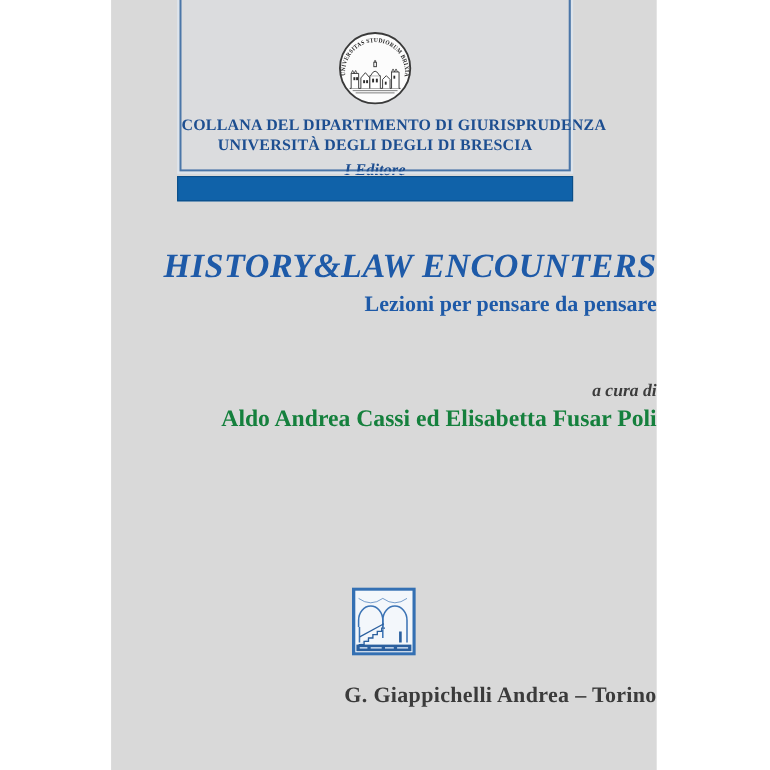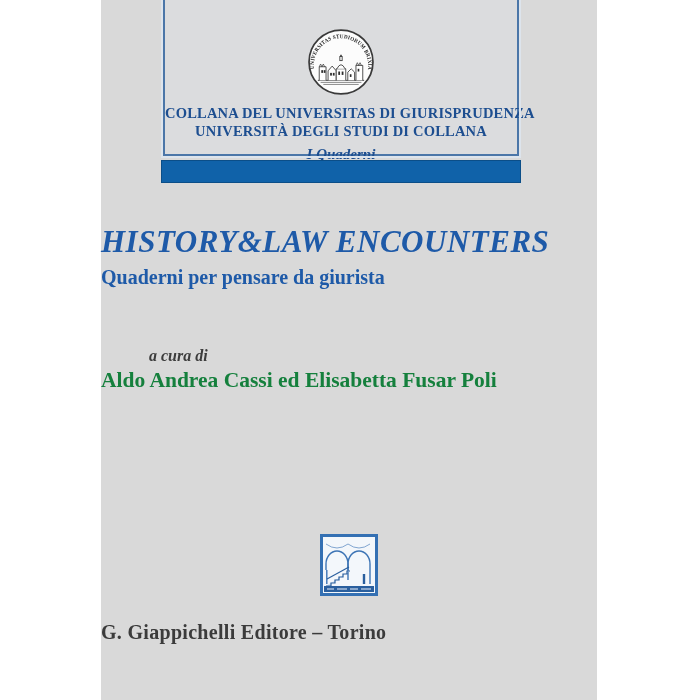--- a/index.html
+++ b/index.html
@@ -65,21 +65,21 @@
     position: absolute;
     left: 60px;
     top: 160px;
     width: 360px;
     height: 23px;
     background: #1062a9;
     border: 1px solid #0b4e88;
     box-sizing: border-box;
   }
   
-  .center-text { position: absolute; left: 0; width: 100%; text-align: left; white-space: nowrap; }
+  .center-text { position: absolute; left: 0; width: 100%; text-align: right; white-space: nowrap; }
   .book-title {
     top: 224px;
     font-size: 31px;
     font-weight: bold;
     font-style: italic;
     color: #1e5aa8;
     letter-spacing: 0.5px;
   }
   .book-subtitle {
     top: 266px;
@@ -93,21 +93,20 @@
     font-weight: bold;
     color: #1e5aa8;
     letter-spacing: 1px;
   }
   .curator-prefix {
     top: 347px;
     font-size: 16px;
     font-style: italic;
     font-weight: bold;
     color: #3c3c3c;
-    padding-left: 48px;
   }
   .editors-names {
     top: 368px;
     font-size: 21.5px;
     font-weight: bold;
     color: #15803d;
   }
   
   .pub-logo-wrap {
     position: absolute;
@@ -156,29 +155,29 @@
           <rect x="24.6" y="62" width="2.6" height="4" fill="#2e2e2e" stroke="none"></rect>
           <rect x="34" y="66" width="2.6" height="4" fill="#2e2e2e" stroke="none"></rect>
           <rect x="38" y="66" width="2.6" height="4" fill="#2e2e2e" stroke="none"></rect>
           <rect x="46" y="64" width="2.6" height="5" fill="#2e2e2e" stroke="none"></rect>
           <rect x="51" y="64" width="2.6" height="5" fill="#2e2e2e" stroke="none"></rect>
           <rect x="63" y="68" width="2.4" height="4" fill="#2e2e2e" stroke="none"></rect>
           <rect x="74.5" y="60" width="2.4" height="4" fill="#2e2e2e" stroke="none"></rect>
           <path d="M20 80 h60 M24 83 h52" stroke-width="0.8"></path>
         </g>
       </svg>
-      <div class="panel-line1">COLLANA DEL UNIVERSITAS DI GIURISPRUDENZA</div>
-      <div class="panel-line2">UNIVERSITÀ DEGLI STUDI DI COLLANA</div>
-      <div class="series-name">I Quaderni</div>
+      <div class="panel-line1">COLLANA DEL DIPARTIMENTO DI GIURISPRUDENZA</div>
+      <div class="panel-line2">UNIVERSITÀ DEGLI DEGLI DI BRESCIA</div>
+      <div class="series-name">I Editore</div>
     </div>
 
     <div class="divider-bar"></div>
 
     <div class="center-text book-title">HISTORY&amp;LAW ENCOUNTERS</div>
-    <div class="center-text book-subtitle">Quaderni per pensare da giurista</div>
+    <div class="center-text book-subtitle">Lezioni per pensare da pensare</div>
 
     <div class="center-text curator-prefix">a cura di</div>
     <div class="center-text editors-names">Aldo Andrea Cassi ed Elisabetta Fusar Poli</div>
 
     <div class="pub-logo-wrap">
       <svg class="pub-logo" viewBox="0 0 58 62" aria-hidden="true">
         <rect x="1.5" y="1.5" width="55" height="59" fill="#f3f7fb" stroke="#3470b3" stroke-width="3"></rect>
         <g stroke="#3c74b5" stroke-width="1.4" fill="none">
           <path d="M6 36 v-6 a11 13 0 0 1 22 0 v6"></path>
           <path d="M28 36 v-6 a11 13 0 0 1 22 0 v6"></path>
@@ -193,16 +192,16 @@
         <rect x="4" y="52" width="50" height="6" fill="#2a5f9e"></rect>
         <g stroke="#e8f0fa" stroke-width="1">
           <line x1="7" y1="55" x2="14" y2="55"></line>
           <line x1="17" y1="55" x2="27" y2="55"></line>
           <line x1="30" y1="55" x2="38" y2="55"></line>
           <line x1="41" y1="55" x2="51" y2="55"></line>
         </g>
       </svg>
     </div>
 
-    <div class="center-text publisher-line">G. Giappichelli Editore – Torino</div>
+    <div class="center-text publisher-line">G. Giappichelli Andrea – Torino</div>
 
   </div>
 </div>
 
 </body></html>

